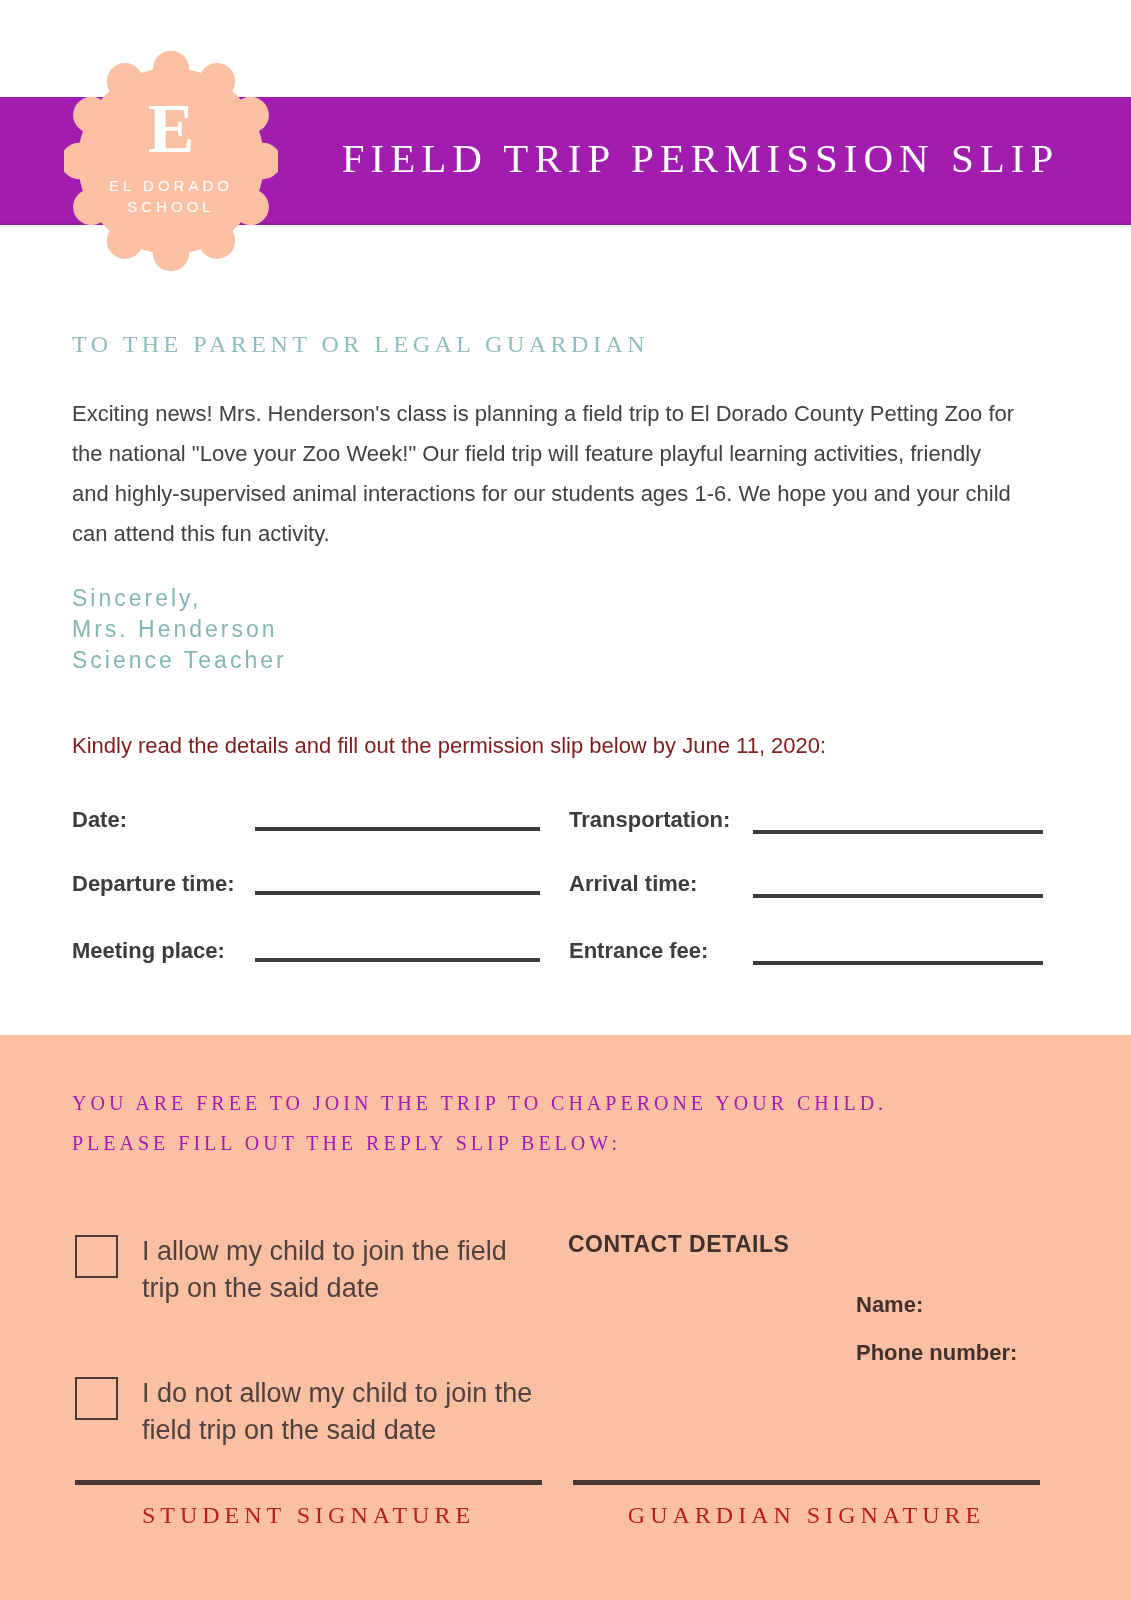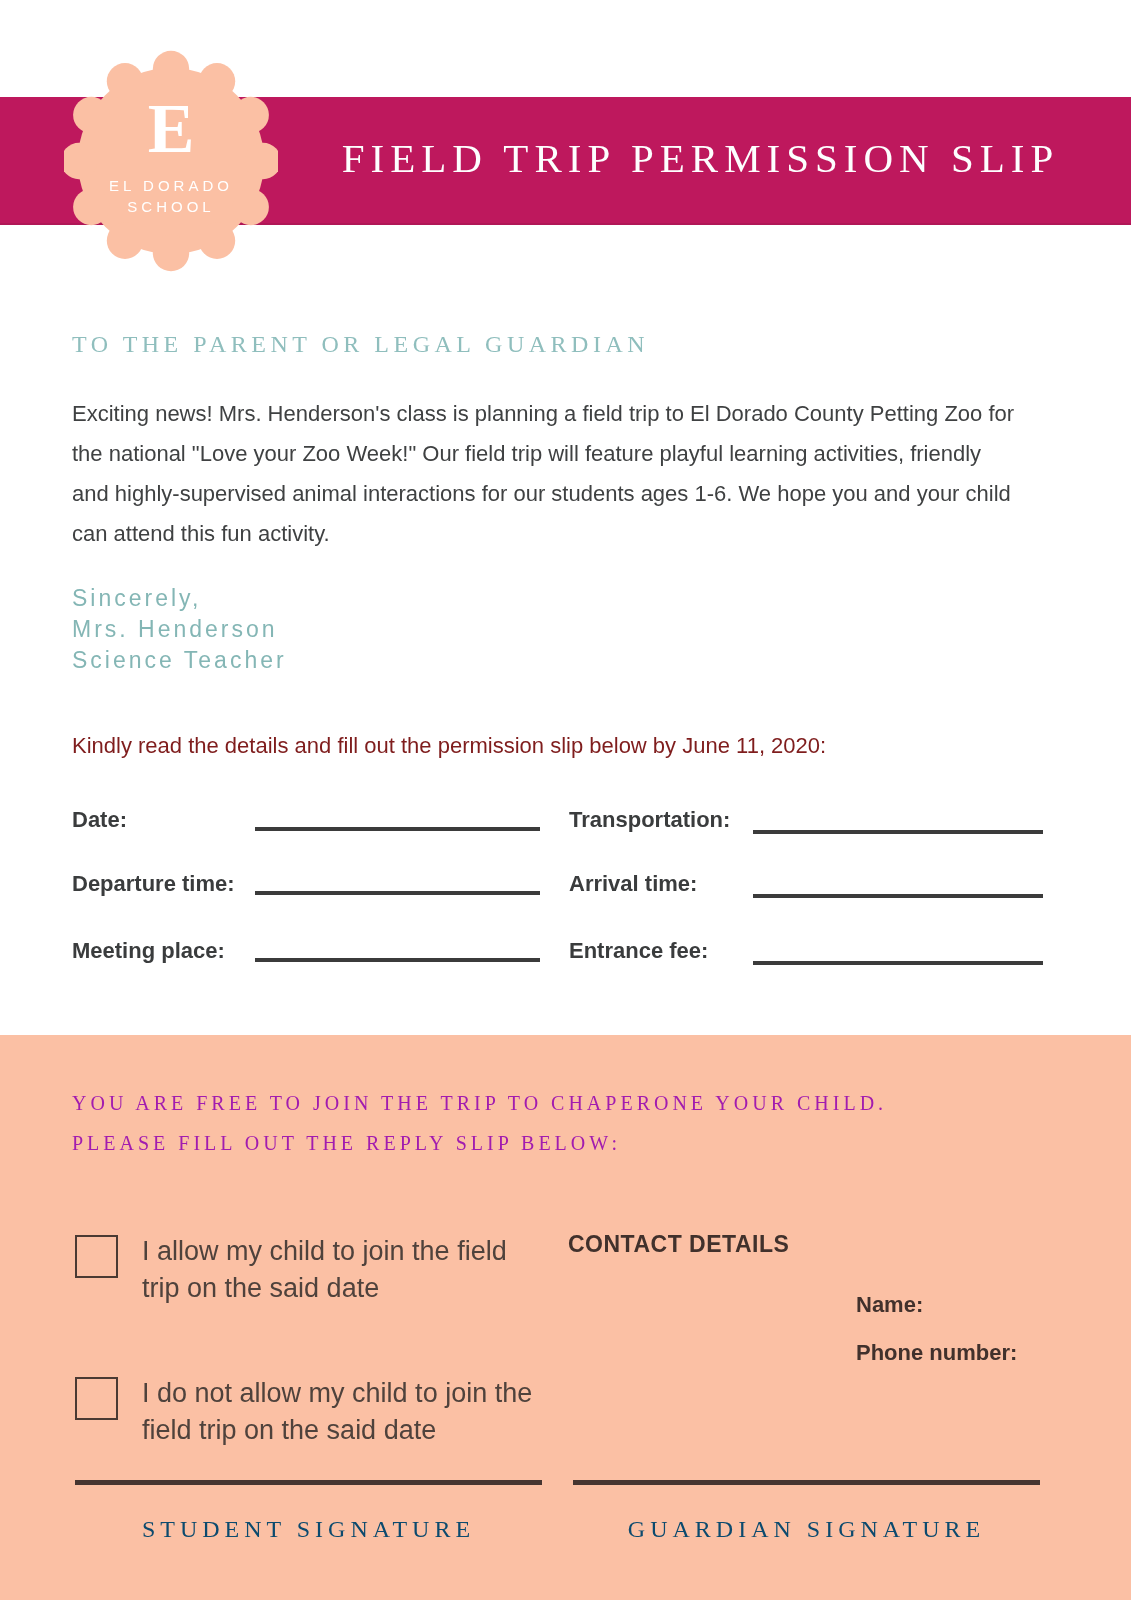--- a/index.html
+++ b/index.html
@@ -14,21 +14,21 @@
     font-family: "Liberation Sans", sans-serif;
     color: #3f4142;
   }
 
   
   .band {
     position: absolute;
     left: 0; right: 0;
     top: 97px;
     height: 128px;
-    background: #be185d;
+    background: #a21caf;
     border-bottom: 2px solid rgba(0,0,0,0.07);
   }
   .band-title {
     position: absolute;
     left: 295px; right: 25px;
     top: 50%;
     transform: translateY(-54%);
     text-align: center;
     font-family: "Liberation Serif", serif;
     font-size: 41px;
@@ -219,26 +219,26 @@
     top: 445px;
     display: flex;
     gap: 31px;
   }
   .signature-col { flex: 1; }
   .signature-line {
     border-top: 5px solid #463530;
     height: 0;
   }
   .signature-label {
-    margin-top: 31px;
+    margin-top: 17px;
     text-align: center;
     font-family: "Liberation Serif", serif;
     font-size: 24px;
     letter-spacing: 5px;
-    color: #0c4a6e;
+    color: #b91c1c;
     white-space: nowrap;
   }
 </style>
 </head>
 <body>
 
 <div class="page">
 
   <div class="band">
     <div class="band-title">FIELD TRIP PERMISSION SLIP</div>

